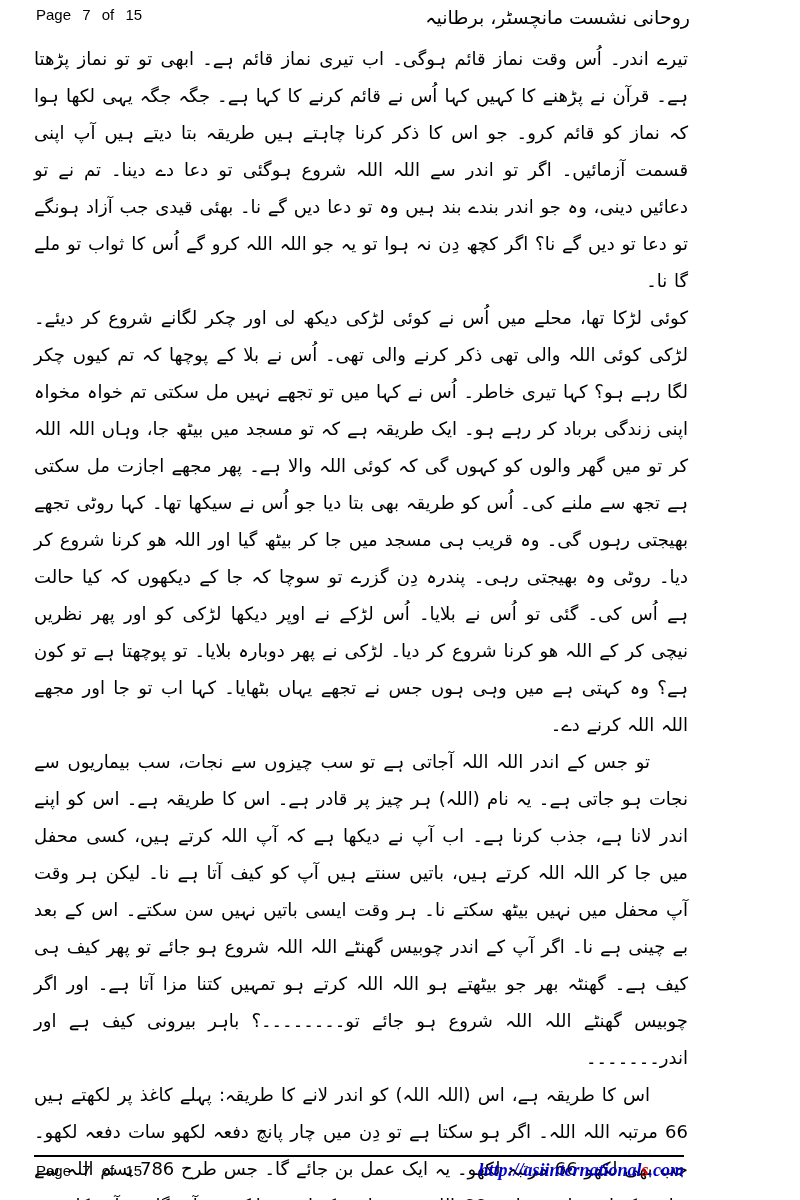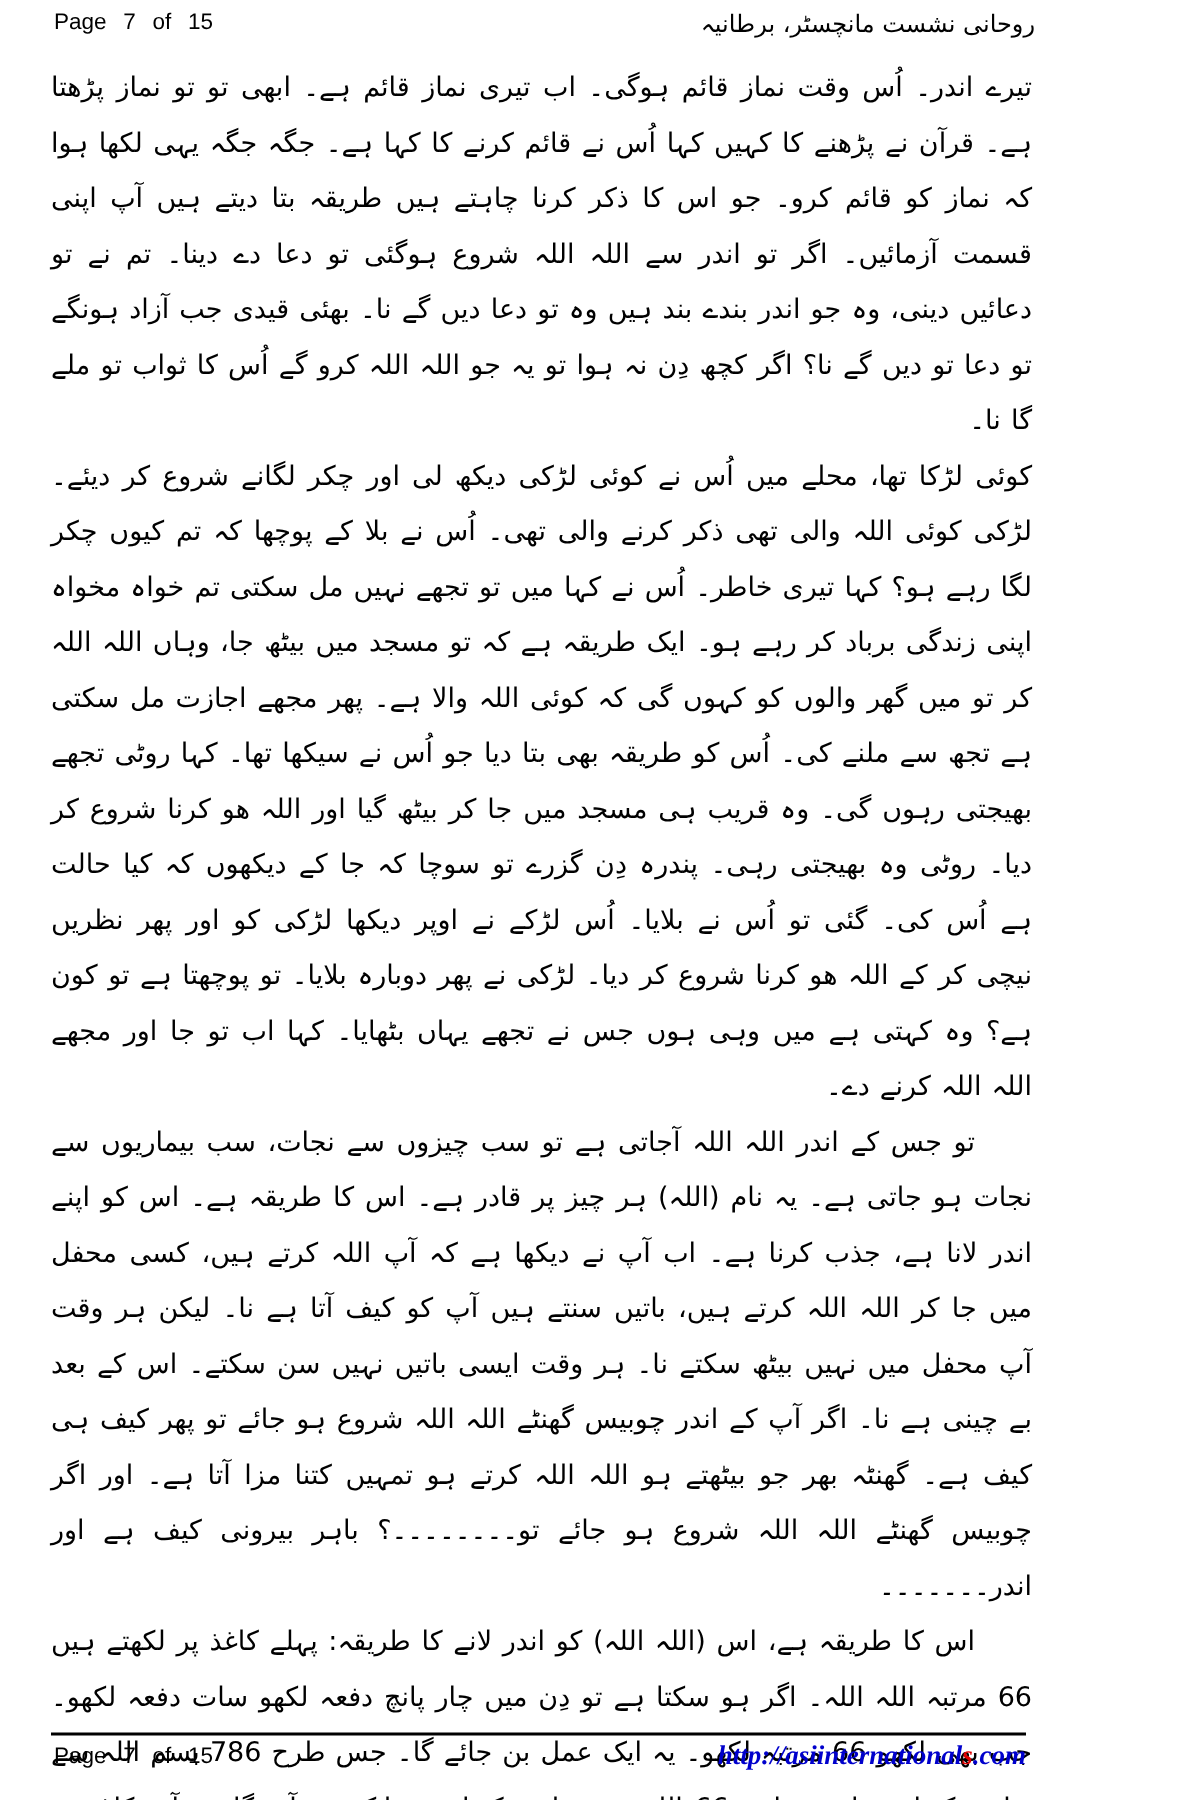--- a/index.html
+++ b/index.html
@@ -26,21 +26,21 @@
   .page-label {
     font-family: "Liberation Sans", sans-serif;
     font-size: 15px;
     color: #000;
     word-spacing: 7px;
     white-space: nowrap;
   }
   .header-title {
     direction: rtl;
     font-family: "DejaVu Sans", sans-serif;
-    font-size: 16px;
+    font-size: 19px;
     color: #000;
     white-space: nowrap;
   }
   
   .content {
     position: absolute;
     top: 40px;
     left: 34px;
     right: 16px;
     direction: rtl;

